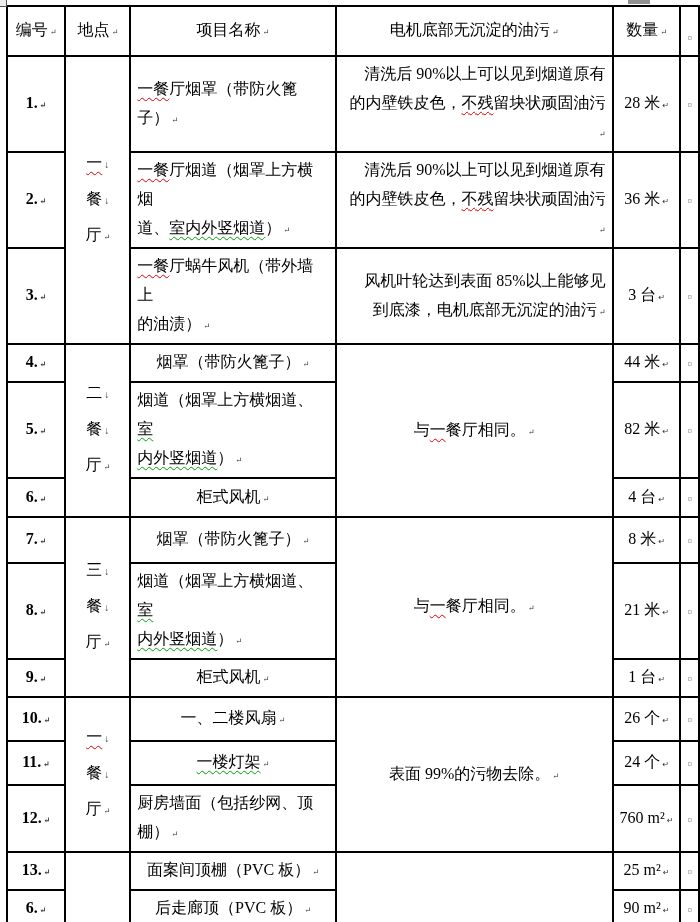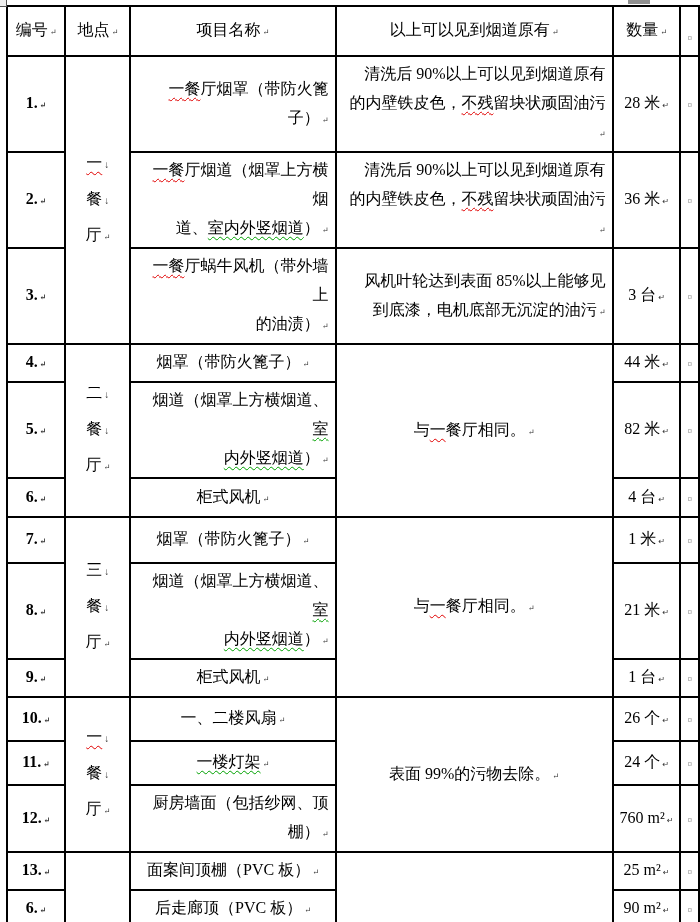--- a/index.html
+++ b/index.html
@@ -17,21 +17,21 @@
     vertical-align:middle;
     font-size:16px;
     line-height:29px;
     word-break:break-all;
   }
   td.hd { text-align:center; }
   td.no  { text-align:center; font-weight:bold; font-size:15px; }
   td.loc { text-align:center; }
   .loc-line { line-height:34px; white-space:nowrap; }
   td.proj { text-align:center; }
-  td.proj.left { text-align:right; }
+  td.proj.left { text-align:left; }
   td.spec { text-align:right; }
   td.spec.ctr { text-align:center;margin-left:32px; }
   td.qty { text-align:center; white-space:nowrap;font-family:Liberation Serif, serif; }
   td.mk { border:none; vertical-align:top; padding:10px 0 0 3px; }
   tr.hdr td.mk { padding-top:14px; }
 
   .pm   { font-size:8px;  color:#333; margin-left:2px; }
   .brm  { font-size:10px; color:#333; margin-left:2px; }
   .rend { font-size:9px;  color:#666; }
 
@@ -68,21 +68,21 @@
       <col style="width:284px">
         <col style="width:67px">
         <col style="width:12px">
     </colgroup>
 
     <tbody>
         <tr class="hdr" style="height:42px">
       <td class="hd"><span>编号</span><span class="pm">↵</span></td>
       <td class="hd"><span>地点</span><span class="pm">↵</span></td>
       <td class="hd"><span>项目名称</span><span class="pm">↵</span></td>
-      <td class="hd"><span>以上可以见到烟道原有</span><span class="pm">↵</span></td>
+      <td class="hd"><span>电机底部无沉淀的油污</span><span class="pm">↵</span></td>
       <td class="hd"><span>数量</span><span class="pm">↵</span></td>
       <td class="mk"><span class="rend">¤</span></td>
     </tr>
 
     <tr style="height:70px">
       <td class="no"><span>1.</span><span class="pm">↵</span></td>
       <td class="loc" rowspan="3">
         <div class="loc-line"><span class="sq-red">一</span><span class="brm">↓</span></div>
         <div class="loc-line"><span>餐</span><span class="brm">↓</span></div>
         <div class="loc-line"><span>厅</span><span class="pm">↵</span></div>
@@ -138,21 +138,21 @@
 
     <tr style="height:46px">
       <td class="no"><span>7.</span><span class="pm">↵</span></td>
       <td class="loc" rowspan="3">
         <div class="loc-line"><span>三</span><span class="brm">↓</span></div>
         <div class="loc-line"><span>餐</span><span class="brm">↓</span></div>
         <div class="loc-line"><span>厅</span><span class="pm">↵</span></div>
       </td>
       <td class="proj"><span>烟罩（带防火篦子）</span><span class="pm">↵</span></td>
       <td class="spec ctr" rowspan="3"><span>与</span><span class="sq-red">一</span><span>餐厅相同。</span><span class="pm">↵</span></td>
-      <td class="qty"><span>1 米</span><span class="pm">↵</span></td>
+      <td class="qty"><span>8 米</span><span class="pm">↵</span></td>
       <td class="mk"><span class="rend">¤</span></td>
     </tr>
 
     <tr style="height:70px">
       <td class="no"><span>8.</span><span class="pm">↵</span></td>
       <td class="proj left"><span>烟道（烟罩上方横烟道、</span><span class="sq-green">室</span><br><span class="sq-green">内外竖烟道</span><span>）</span><span class="pm">↵</span></td>
       <td class="qty"><span>21 米</span><span class="pm">↵</span></td>
       <td class="mk"><span class="rend">¤</span></td>
     </tr>
 

